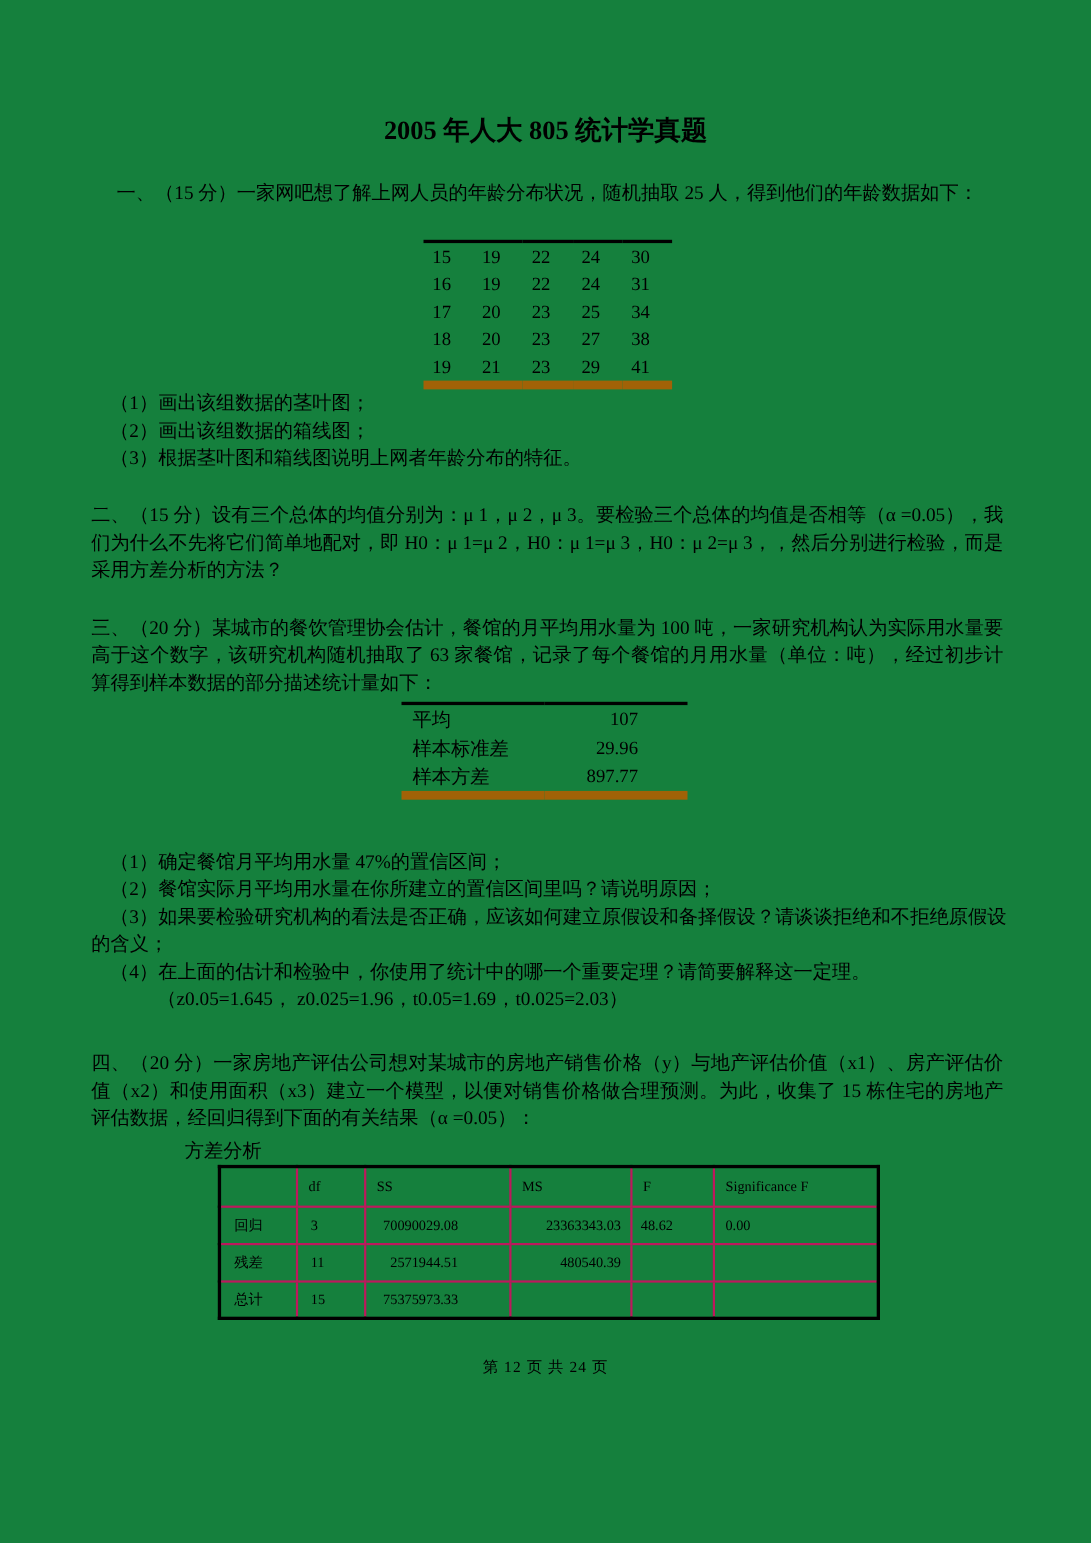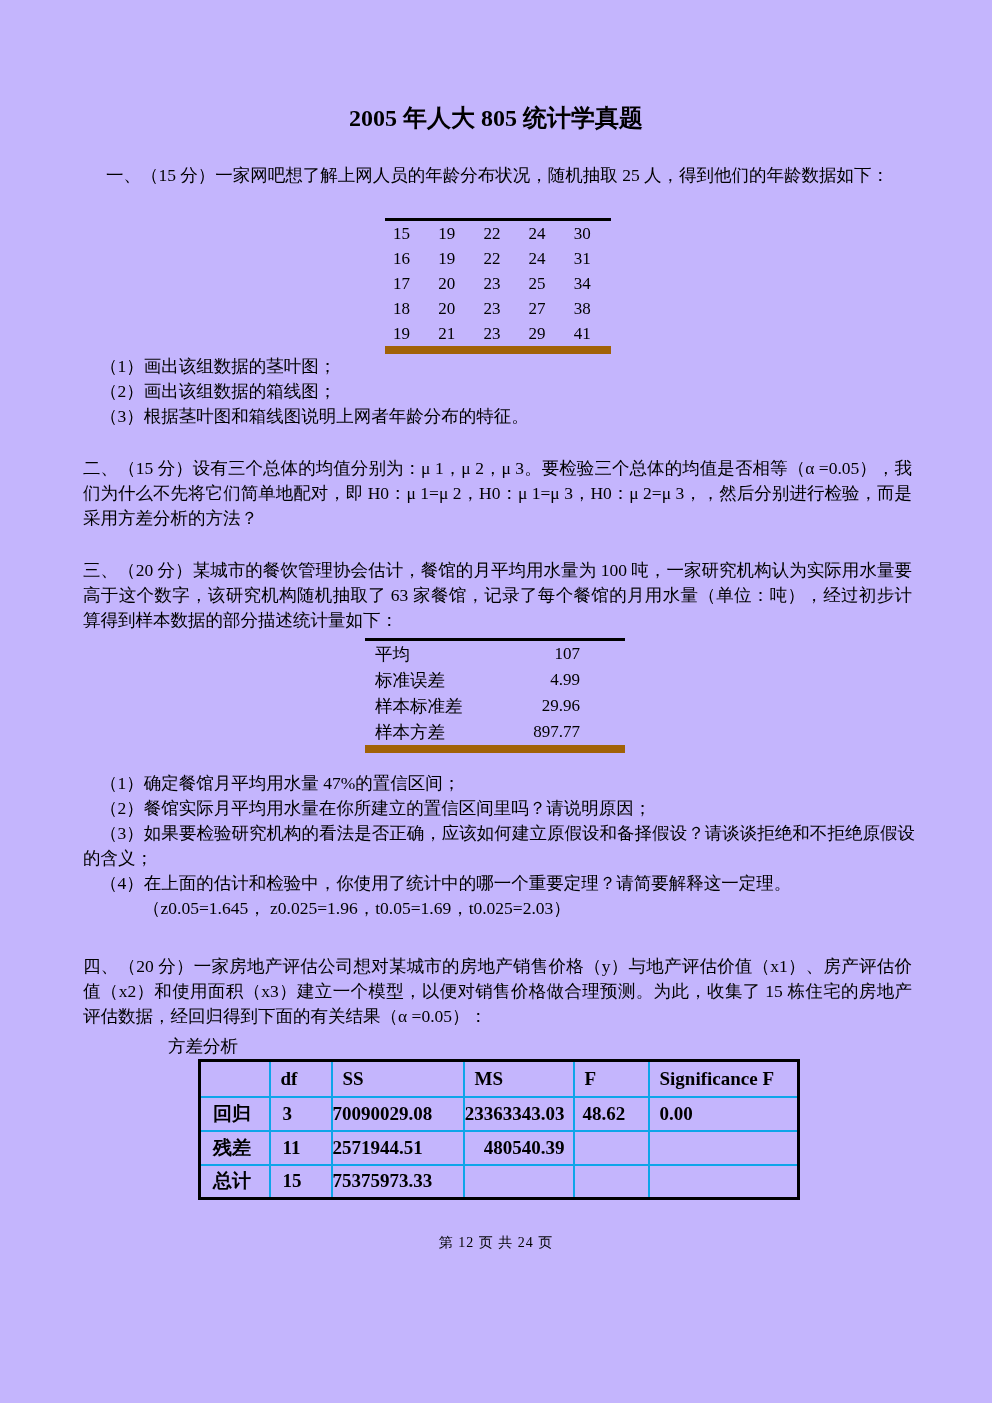--- a/index.html
+++ b/index.html
@@ -1,18 +1,18 @@
 <!DOCTYPE html>
 <html><head>
 <meta charset="utf-8">
 <style>
   * { margin:0; padding:0; box-sizing:border-box; }
   html,body { background:#ffffff; }
   .page {
-    position:relative; width:992px; height:1403px; background:#c4b5fd;
+    position:relative; width:992px; height:1403px; background:#15803d;
     color:#000; font-family:"Liberation Serif","DejaVu Serif",serif;
     overflow:hidden;
   }
   .abs { position:absolute; }
   .title {
     top:102px; left:0; width:992px; text-align:center;
     font-size:24px; font-weight:bold;
   }
   .para { font-size:17.5px; line-height:25px; text-align:justify; }
   .oneline { text-align:center; white-space:nowrap; }
@@ -26,27 +26,27 @@
   }
   .booktab td { font-size:17px; padding:0; white-space:nowrap; }
   .dtab td { width:45px; height:25px; line-height:25px; padding-left:8px; }
   .stats td { height:26px; line-height:26px; }
   .stats .sl { padding-left:10px; font-size:17.5px; }
   .stats .sv { text-align:right; padding-right:45px; }
 
   
   .anova { border-collapse:collapse; table-layout:fixed; border:3px solid #000; }
   .anova th, .anova td {
-    border:2px solid #0ea5e9; font-size:19px; font-weight:bold;
+    border:2px solid #be185d; font-size:13px; font-weight:normal;
     text-align:left; padding:0; height:34px; white-space:nowrap;
   }
   .anova .hrow th { height:36px; padding-left:10px; }
   .anova .a0 { padding-left:12px; }
   .anova .a1 { padding-left:12px; }
-  .anova .a2 { text-align:center; padding-right:46px; }
+  .anova .a2 { text-align:right; padding-right:46px; }
   .anova .a3 { text-align:right; padding-right:8px;margin-top:10px; }
   .anova .a4 { padding-left:8px; }
   .anova .a5 { padding-left:10px; }
 
   .footer {
     top:1234px; left:0; width:992px; text-align:center;
     font-size:14px; letter-spacing:1px;
   }
 </style>
 </head>
@@ -108,24 +108,20 @@
 
   <div class="para abs" style="top:558px;left:83px;width:829px">三、（20 分）某城市的餐饮管理协会估计，餐馆的月平均用水量为 100 吨，一家研究机构认为实际用水量要高于这个数字，该研究机构随机抽取了 63 家餐馆，记录了每个餐馆的月用水量（单位：吨），经过初步计算得到样本数据的部分描述统计量如下：</div>
 
   <table class="booktab stats abs" style="top:638px;left:365px;width:260px">
     <tbody>
       <tr>
         <td class="sl">平均</td>
         <td class="sv">107</td>
       </tr>
       <tr>
-        <td class="sl">标准误差</td>
-        <td class="sv">4.99</td>
-      </tr>
-      <tr>
         <td class="sl">样本标准差</td>
         <td class="sv">29.96</td>
       </tr>
       <tr>
         <td class="sl">样本方差</td>
         <td class="sv">897.77</td>
       </tr>
     </tbody>
   </table>
 

